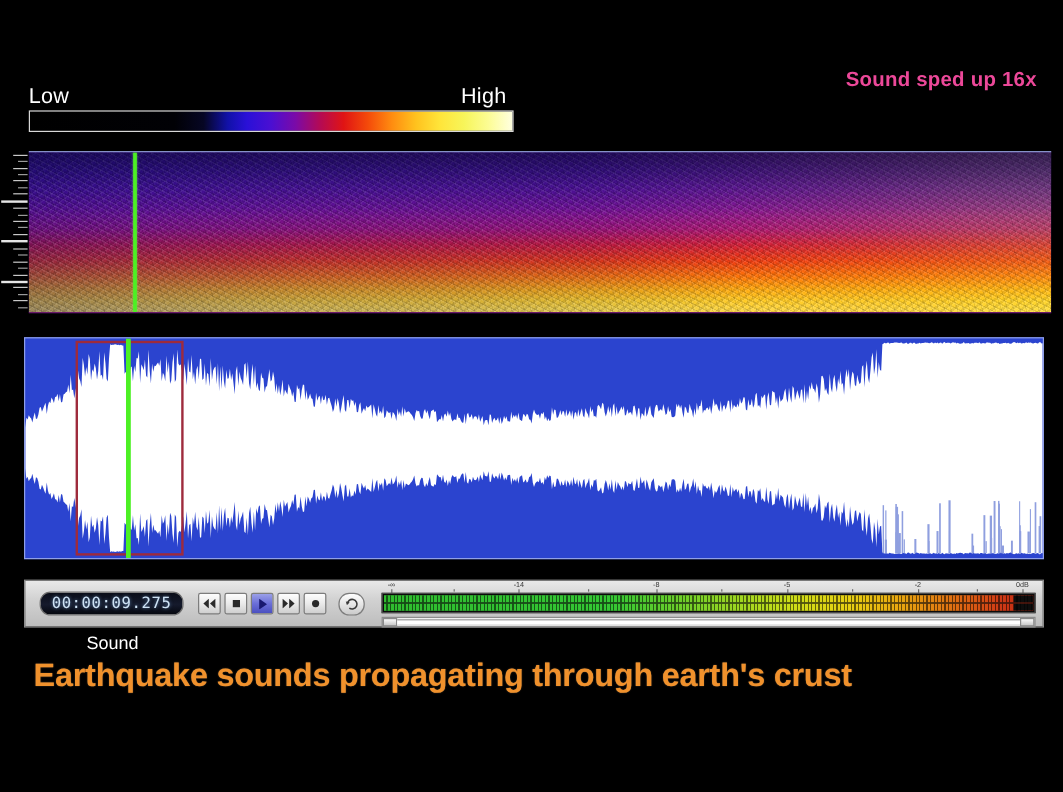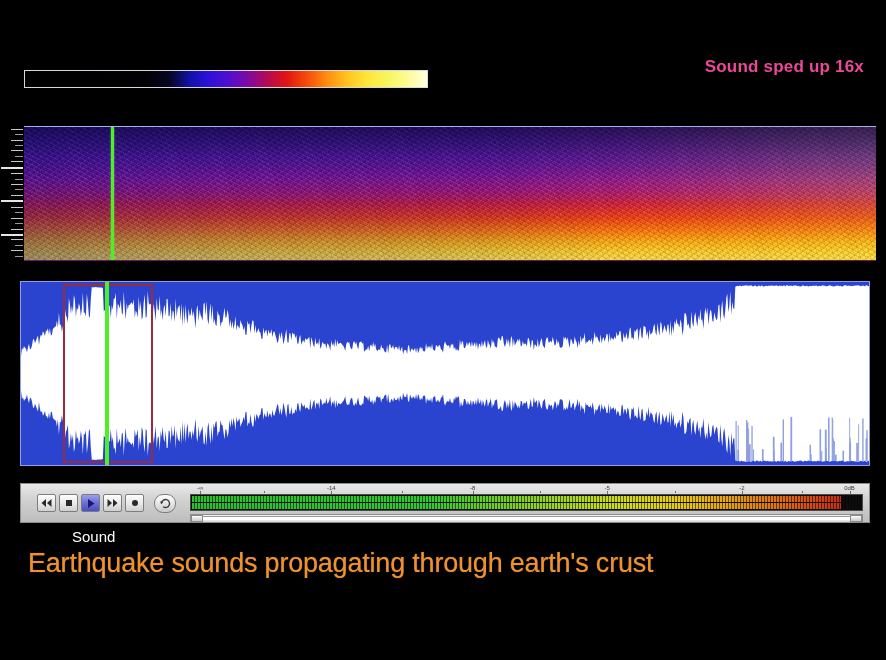--- a/index.html
+++ b/index.html
@@ -370,30 +370,34 @@
     color: #ffffff;
     font-size: 15px;
     white-space: nowrap;
   }
   #caption {
     position: absolute;
     left: 28px;
     top: 548px;
     color: #f0912c;
     font-size: 27px;
-    font-weight: normal;
+    font-weight: bold;
     letter-spacing: -0.2px;
     white-space: nowrap;
     text-shadow: 0 0 1px rgba(255,190,120,0.55);
   }
 </style>
 </head>
 <body>
 
 <div id="legend">
+  <div id="legend-labels">
+    <span class="legend-label" id="legend-label-low">Low</span>
+    <span class="legend-label" id="legend-label-high">High</span>
+  </div>
   <div id="colorbar"></div>
 </div>
 
 <div id="sped-note">Sound sped up 16x</div>
 
 <div id="spectrogram-panel">
   <div id="freq-axis">
       <div class="freq-tick minor" style="top: 2%;"></div>
       <div class="freq-tick tiny" style="top: 6%;"></div>
       <div class="freq-tick minor" style="top: 10%;"></div>
@@ -475,20 +479,21 @@
         <rect x="716.2" y="140.5" width="1.2" height="40.5" fill="#8f9fdf"></rect>
         <rect x="771.2" y="136.4" width="1.8" height="44.6" fill="#8f9fdf"></rect>
       </g>
   </svg>
   <div id="selection-rect" style="left: 5%; width: 10.6%;"></div>
   <div id="wave-playhead" style="left: 9.9%;"></div>
 </div>
 
 <div id="transport">
 
+  <div id="timecode">00:00:09.275</div>
 
   <div id="transport-buttons">
     <div class="tbtn">
       <svg width="11" height="8" viewBox="0 0 11 8">
         <polygon points="5,0 5,8 0.5,4" fill="#2a2a2a"></polygon>
         <polygon points="10.5,0 10.5,8 6,4" fill="#2a2a2a"></polygon>
       </svg>
     </div>
     <div class="tbtn">
       <svg width="8" height="8" viewBox="0 0 8 8">

